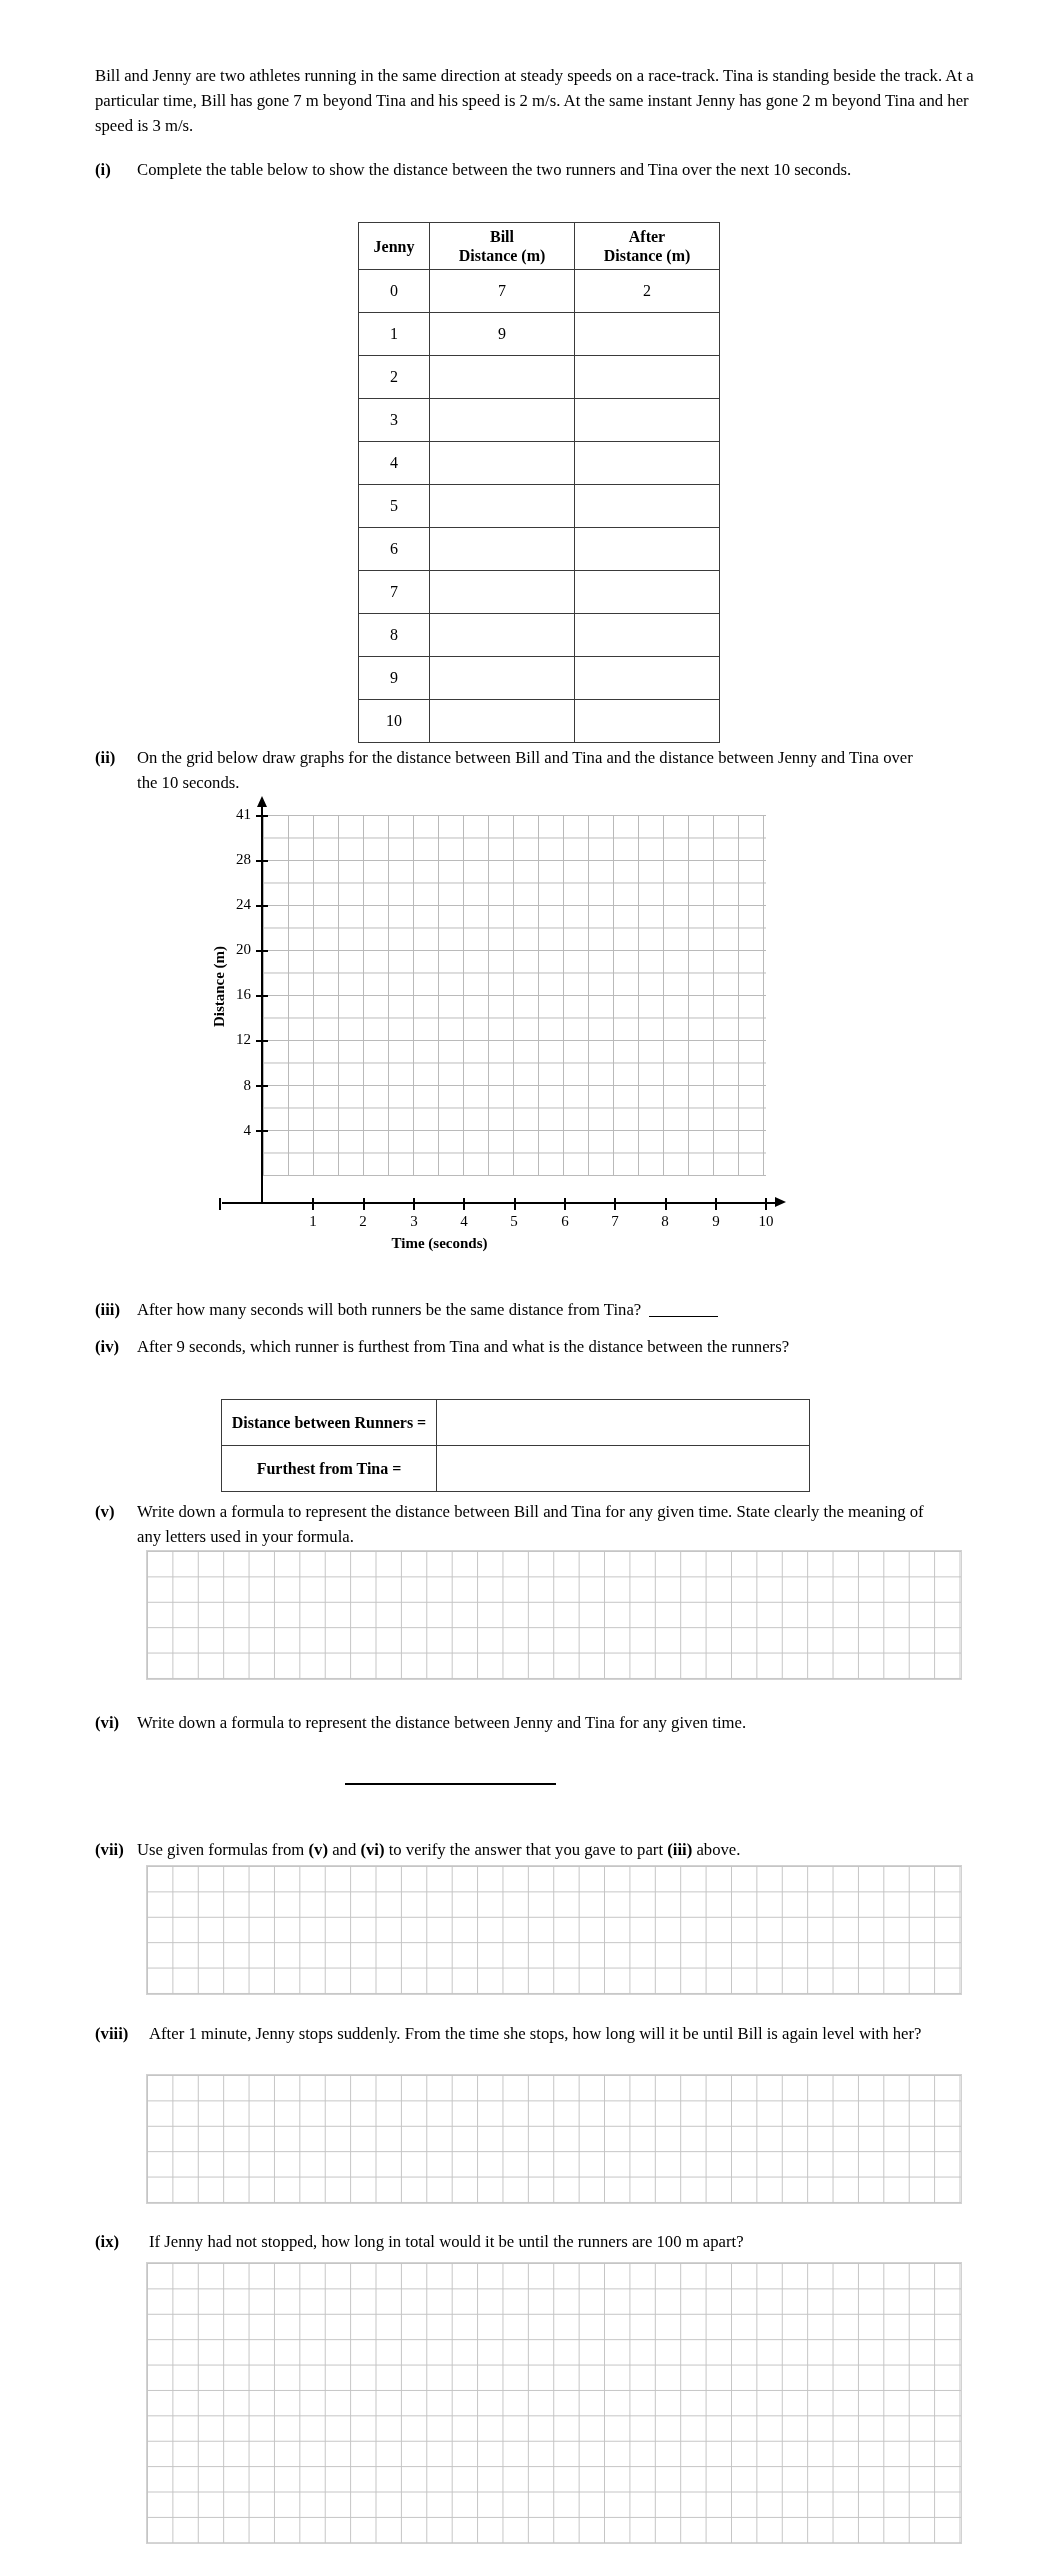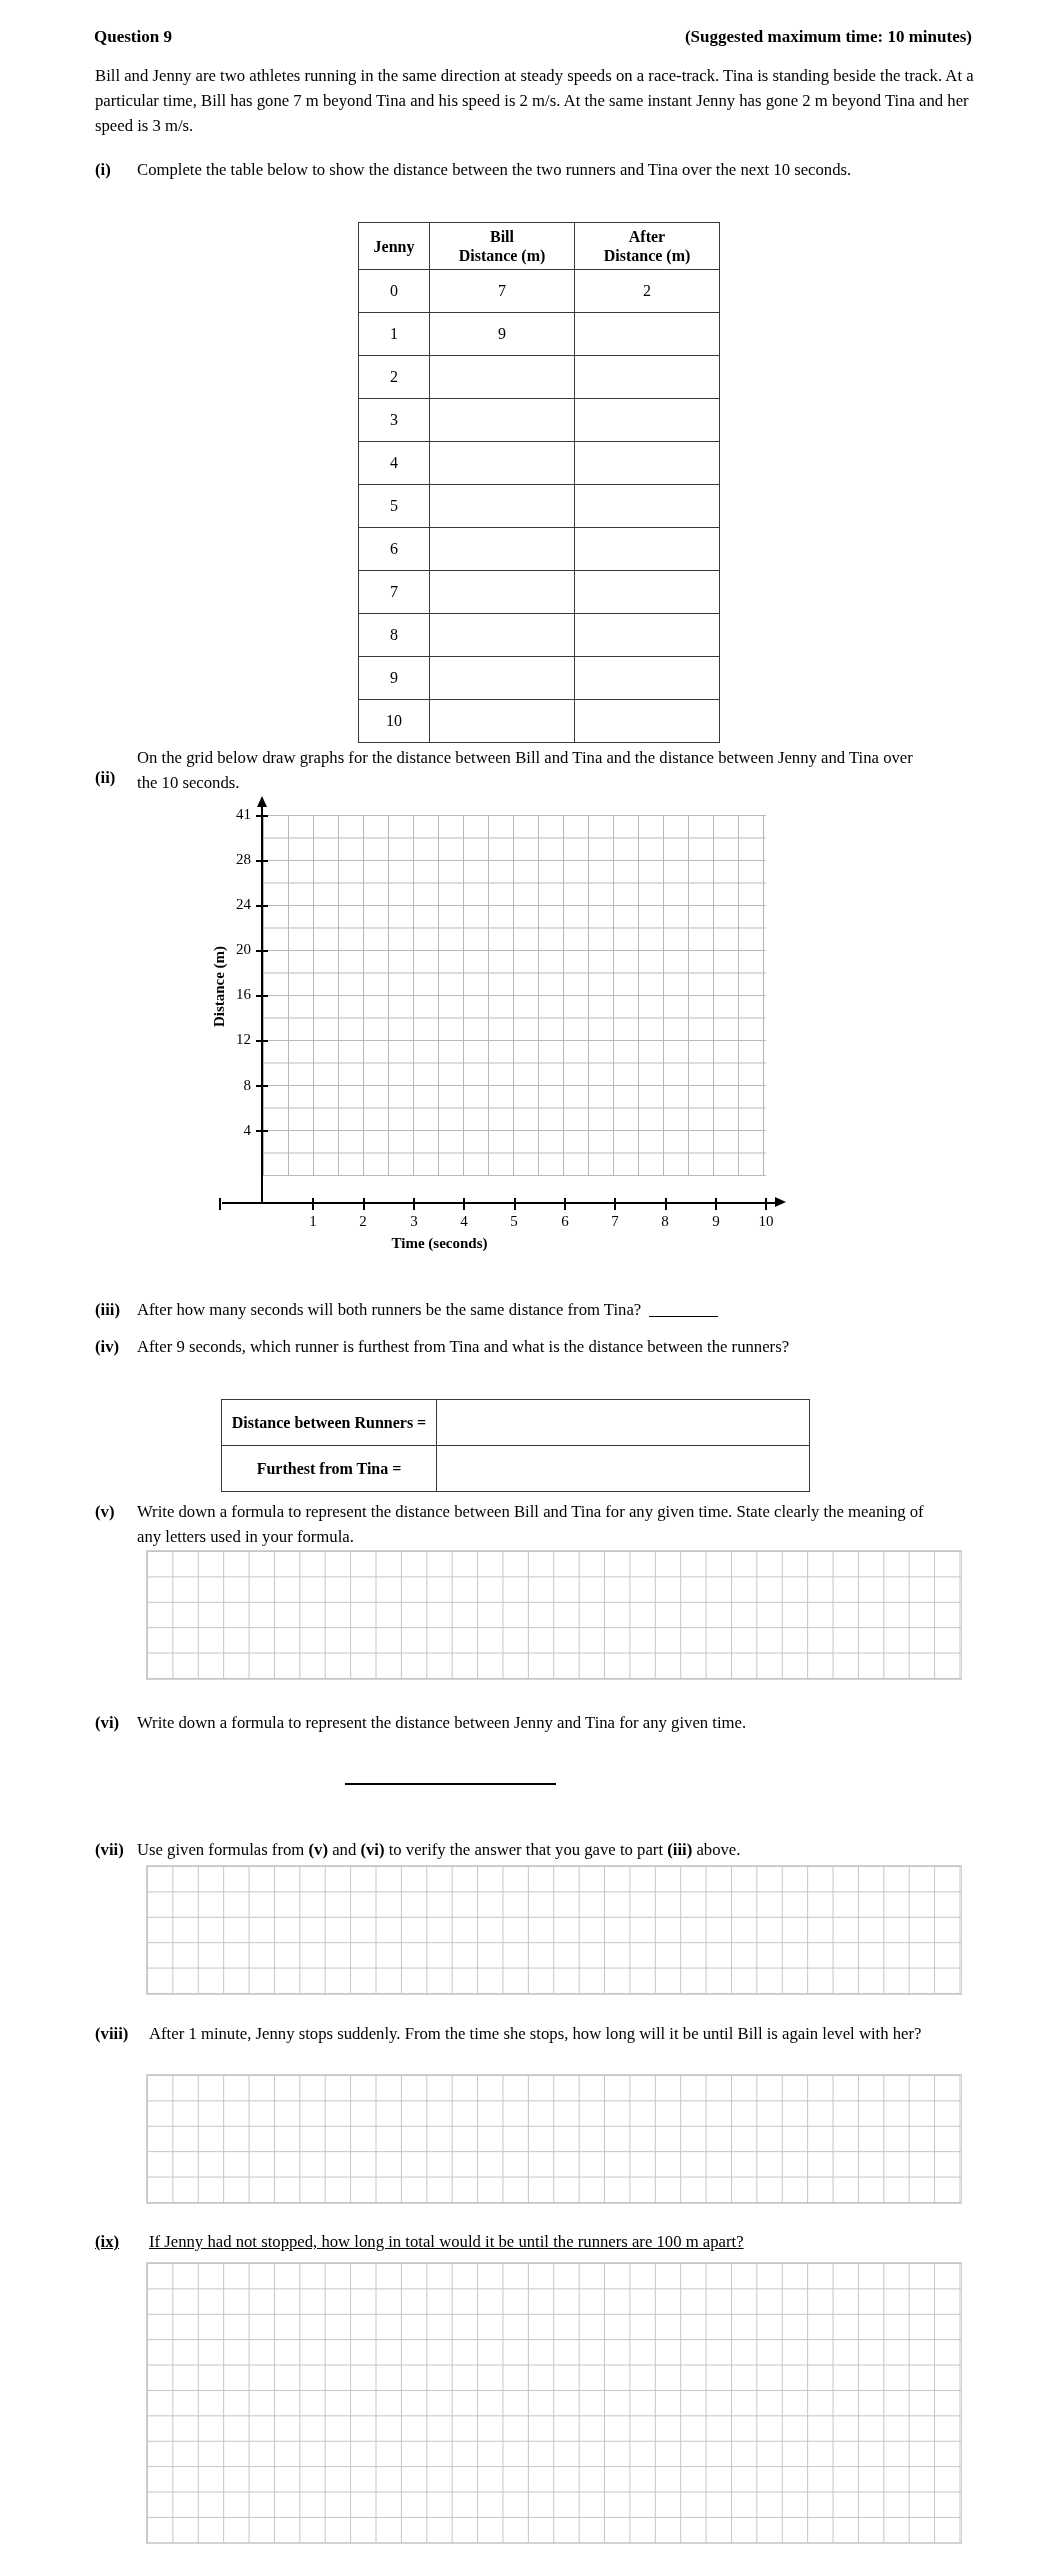--- a/index.html
+++ b/index.html
@@ -110,24 +110,20 @@
       linear-gradient(to bottom, #c4c4c4 0.6px, transparent 0.6px);
     background-size:25.4px 25.4px;
     background-position:0 0;
   }
 </style>
 </head>
 <body>
 
 <div class="page">
 
-  <div class="hdr-row">
-    <span>Question 9</span>
-    <span>(Suggested maximum time: 10 minutes)</span>
-  </div>
 
   <div class="intro">Bill and Jenny are two athletes running in the same direction at steady speeds on a race-track.  Tina is standing beside the track.  At a particular time, Bill has gone 7 m beyond Tina and his speed is 2 m/s.  At the same instant Jenny has gone 2 m beyond Tina and her speed is 3 m/s.</div>
 
   <div class="qitem" style="left:95px; top:157px; width:837px;">
     <span class="qlabel" style="width:42px;">(i)</span>
     <span class="qtext">Complete the table below to show the distance between the two runners and Tina over the next 10 seconds.</span>
   </div>
 
   <div class="tbl-wrap">
     <table class="dtable">
@@ -198,21 +194,21 @@
         <tr>
           <td>10</td>
           <td></td>
           <td></td>
         </tr>
       </tbody>
     </table>
   </div>
 
   <div class="qitem" style="left:95px; top:745px; width:837px;">
-    <span class="qlabel" style="width:42px;margin-top:20px;">(ii)</span>
+    <span class="qlabel" style="width:42px;">(ii)</span>
     <span class="qtext">On the grid below draw graphs for the distance between Bill and Tina and the distance between Jenny and Tina over the 10 seconds.</span>
   </div>
 
   <div class="graph">
     <div class="ylabel">Distance (m)</div>
     <div class="xlabel">Time (seconds)</div>
 
     <div class="plot"></div>
 
     <div class="axis-y"></div>
@@ -304,20 +300,20 @@
     <span class="qtext"><span>Use given formulas from </span><b>(v)</b><span> and </span><b>(vi)</b><span> to verify the answer that you gave to part </span><b>(iii)</b><span> above.</span></span>
   </div>
   <div class="workgrid" style="left:146px; top:1865px; width:814px; height:128px;"></div>
 
   <div class="qitem" style="left:95px; top:2021px; width:849px;">
     <span class="qlabel" style="width:54px;">(viii)</span>
     <span class="qtext">After 1 minute, Jenny stops suddenly.  From the time she stops, how long will it be until Bill is again level with her?</span>
   </div>
   <div class="workgrid" style="left:146px; top:2074px; width:814px; height:128px;"></div>
 
-  <div class="qitem" style="left:95px; top:2229px; width:849px;text-decoration:underline;">
+  <div class="qitem" style="left:95px; top:2229px; width:849px;">
     <span class="qlabel" style="width:54px;">(ix)</span>
     <span class="qtext">If Jenny had not stopped, how long in total would it be until the runners are 100 m apart?</span>
   </div>
   <div class="workgrid" style="left:146px; top:2262px; width:814px; height:280px;"></div>
 
 </div>
 
 
 </body></html>

